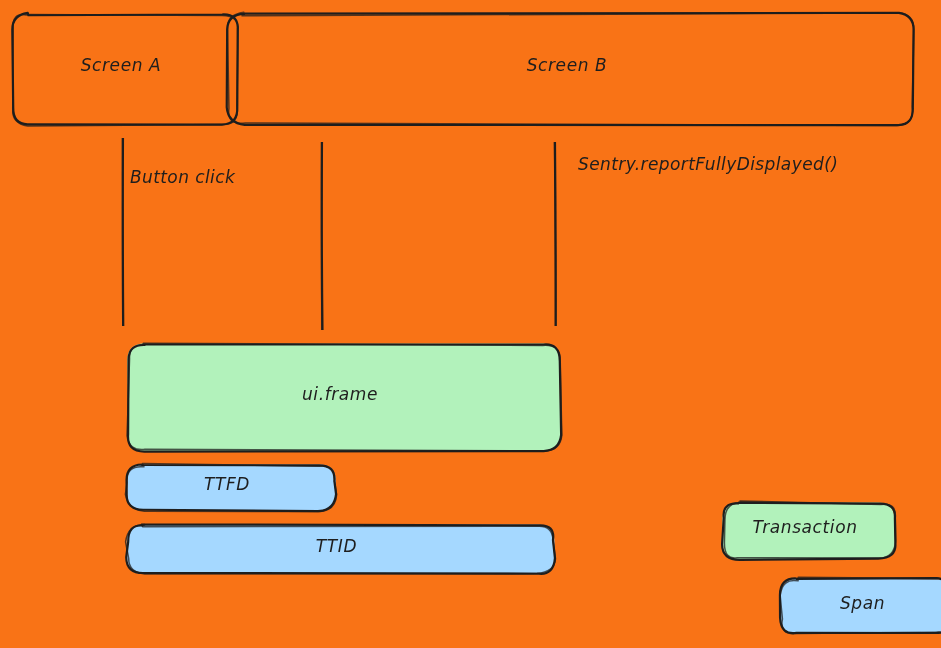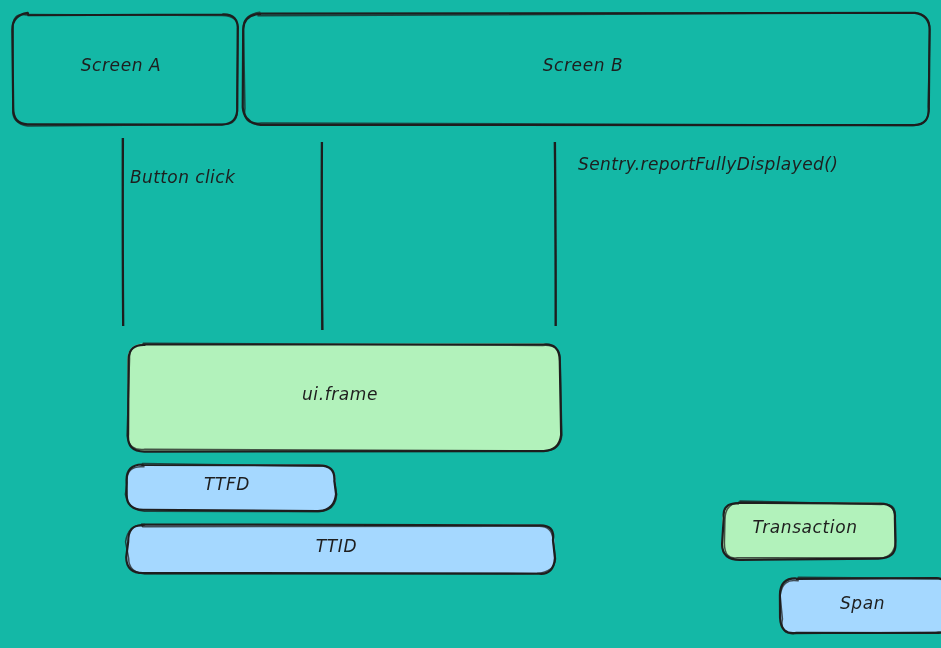--- a/index.html
+++ b/index.html
@@ -4,21 +4,21 @@
 <style>
   html, body {
     margin: 0;
     padding: 0;
     background: #ffffff;
   }
   #canvas {
     position: relative;
     width: 941px;
     height: 648px;
-    background: #14b8a6;
+    background: #f97316;
     overflow: hidden;
     font-family: "DejaVu Sans", sans-serif;
   }
   .node {
     position: absolute;
     box-sizing: border-box;
   }
   .node svg {
     position: absolute;
     left: 0;
@@ -61,21 +61,21 @@
 <body>
 
 <div id="canvas">
     <div class="node" style="left: 8px; top: 10px; width: 226px; height: 110px;">
       <svg width="234" height="118" viewBox="-4 -4 234 118">
         <path d="M 16.321413039928302 1.2540633865632118 L 210.07229585931637 0.4790053000673652 Q 226.91087136040443 -0.435046108532697 225.68997134198435 16.76179322376847 L 225.27956994636915 92.77875684918835 Q 226.05817198031582 110.12931191865354 209.93517352598718 110.52712056180462 L 15.566914568515495 110.28593498282135 Q 0.9410574292298407 110.03116552988067 1.2174013561103494 93.80605630856007 L 0.2907826855313033 15.663410721998662 Q 0.34581155185587703 1.1871296331286432 15.766360183944926 -1.101042343210429 Z" fill="none" stroke="#1e1e1e" stroke-width="2.2" stroke-linecap="round" stroke-linejoin="round" opacity="1"></path>
         <path d="M 14.009036485105753 0.399642544798553 L 209.95115270279348 1.3968892069533467 Q 227.95147591084242 1.3847668683156371 226.01575497724116 17.497764230705798 L 224.9503874592483 92.62987717520446 Q 227.24932908825576 110.44490081537515 211.47398421168327 110.51422399189323 L 15.634377973154187 111.94003636483103 Q -0.025557737797498703 109.45076450984925 0.740028714761138 95.24070967454463 L 1.2152932956814766 15.017266101203859 Q -0.19862175546586514 -1.9332449277862906 14.430848415941 0.9038160843774676 Z" fill="none" stroke="#1e1e1e" stroke-width="1.5" stroke-linecap="round" stroke-linejoin="round" opacity="0.75"></path>
       </svg>
       <div class="node-label">Screen A</div>
     </div>
-    <div class="node" style="left: 240px; top: 10px; width: 686px; height: 110px;">
+    <div class="node" style="left: 224px; top: 10px; width: 686px; height: 110px;">
       <svg width="694" height="118" viewBox="-4 -4 694 118">
         <path d="M 16.35869558341801 -0.4202344047371298 L 670.9412316584028 -1.1600202993955464 Q 686.0249253576621 1.2947393051814289 685.5557338471524 16.495708147482947 L 684.8179657809436 93.1053019286599 Q 685.5065793511458 111.00824264907278 670.3092246005311 111.09197585987859 L 16.7319411306642 110.92429555621929 Q 0.07449265085160732 108.89343550107442 -1.2587973742745817 93.31436233134009 L -0.8266494082286954 15.207544860197231 Q -0.17780347438529134 0.2855755523312837 16.660020959377288 -0.19881578893400728 Z" fill="none" stroke="#1e1e1e" stroke-width="2.2" stroke-linecap="round" stroke-linejoin="round" opacity="1"></path>
         <path d="M 14.06639424432069 1.8237997889518738 L 671.2879770090804 -1.1246886383742094 Q 686.5884820604697 0.04597519710659981 685.8092357544228 17.08840257488191 L 684.2402272047475 93.13225422054529 Q 686.4007250433788 111.79710193909705 668.0494474032894 111.38323214277625 L 17.42672653030604 108.92212955467403 Q -1.3587343199178576 111.70041061937809 0.9304922064766288 94.4842574018985 L -0.5038330024108291 14.315934006124735 Q -1.0041833342984319 0.6797487940639257 15.805711147375405 -1.708143062889576 Z" fill="none" stroke="#1e1e1e" stroke-width="1.5" stroke-linecap="round" stroke-linejoin="round" opacity="0.75"></path>
       </svg>
       <div class="node-label">Screen B</div>
     </div>
     <div class="tick-line" style="left: 119px; top: 138px; width: 9px; height: 188px;"><svg width="9" height="188" viewBox="0 0 9 188">
         <path d="M 3.9017818609718233 0 Q 3.4778718877583743 94 4.182629286218434 188" fill="none" stroke="#1e1e1e" stroke-width="2.3" stroke-linecap="round" opacity="1"></path>
         <path d="M 3.5464697938412426 0 Q 3.9635856486856937 94 4.164088756637648 188" fill="none" stroke="#1e1e1e" stroke-width="1.4" stroke-linecap="round" opacity="0.65"></path>
       </svg></div>

